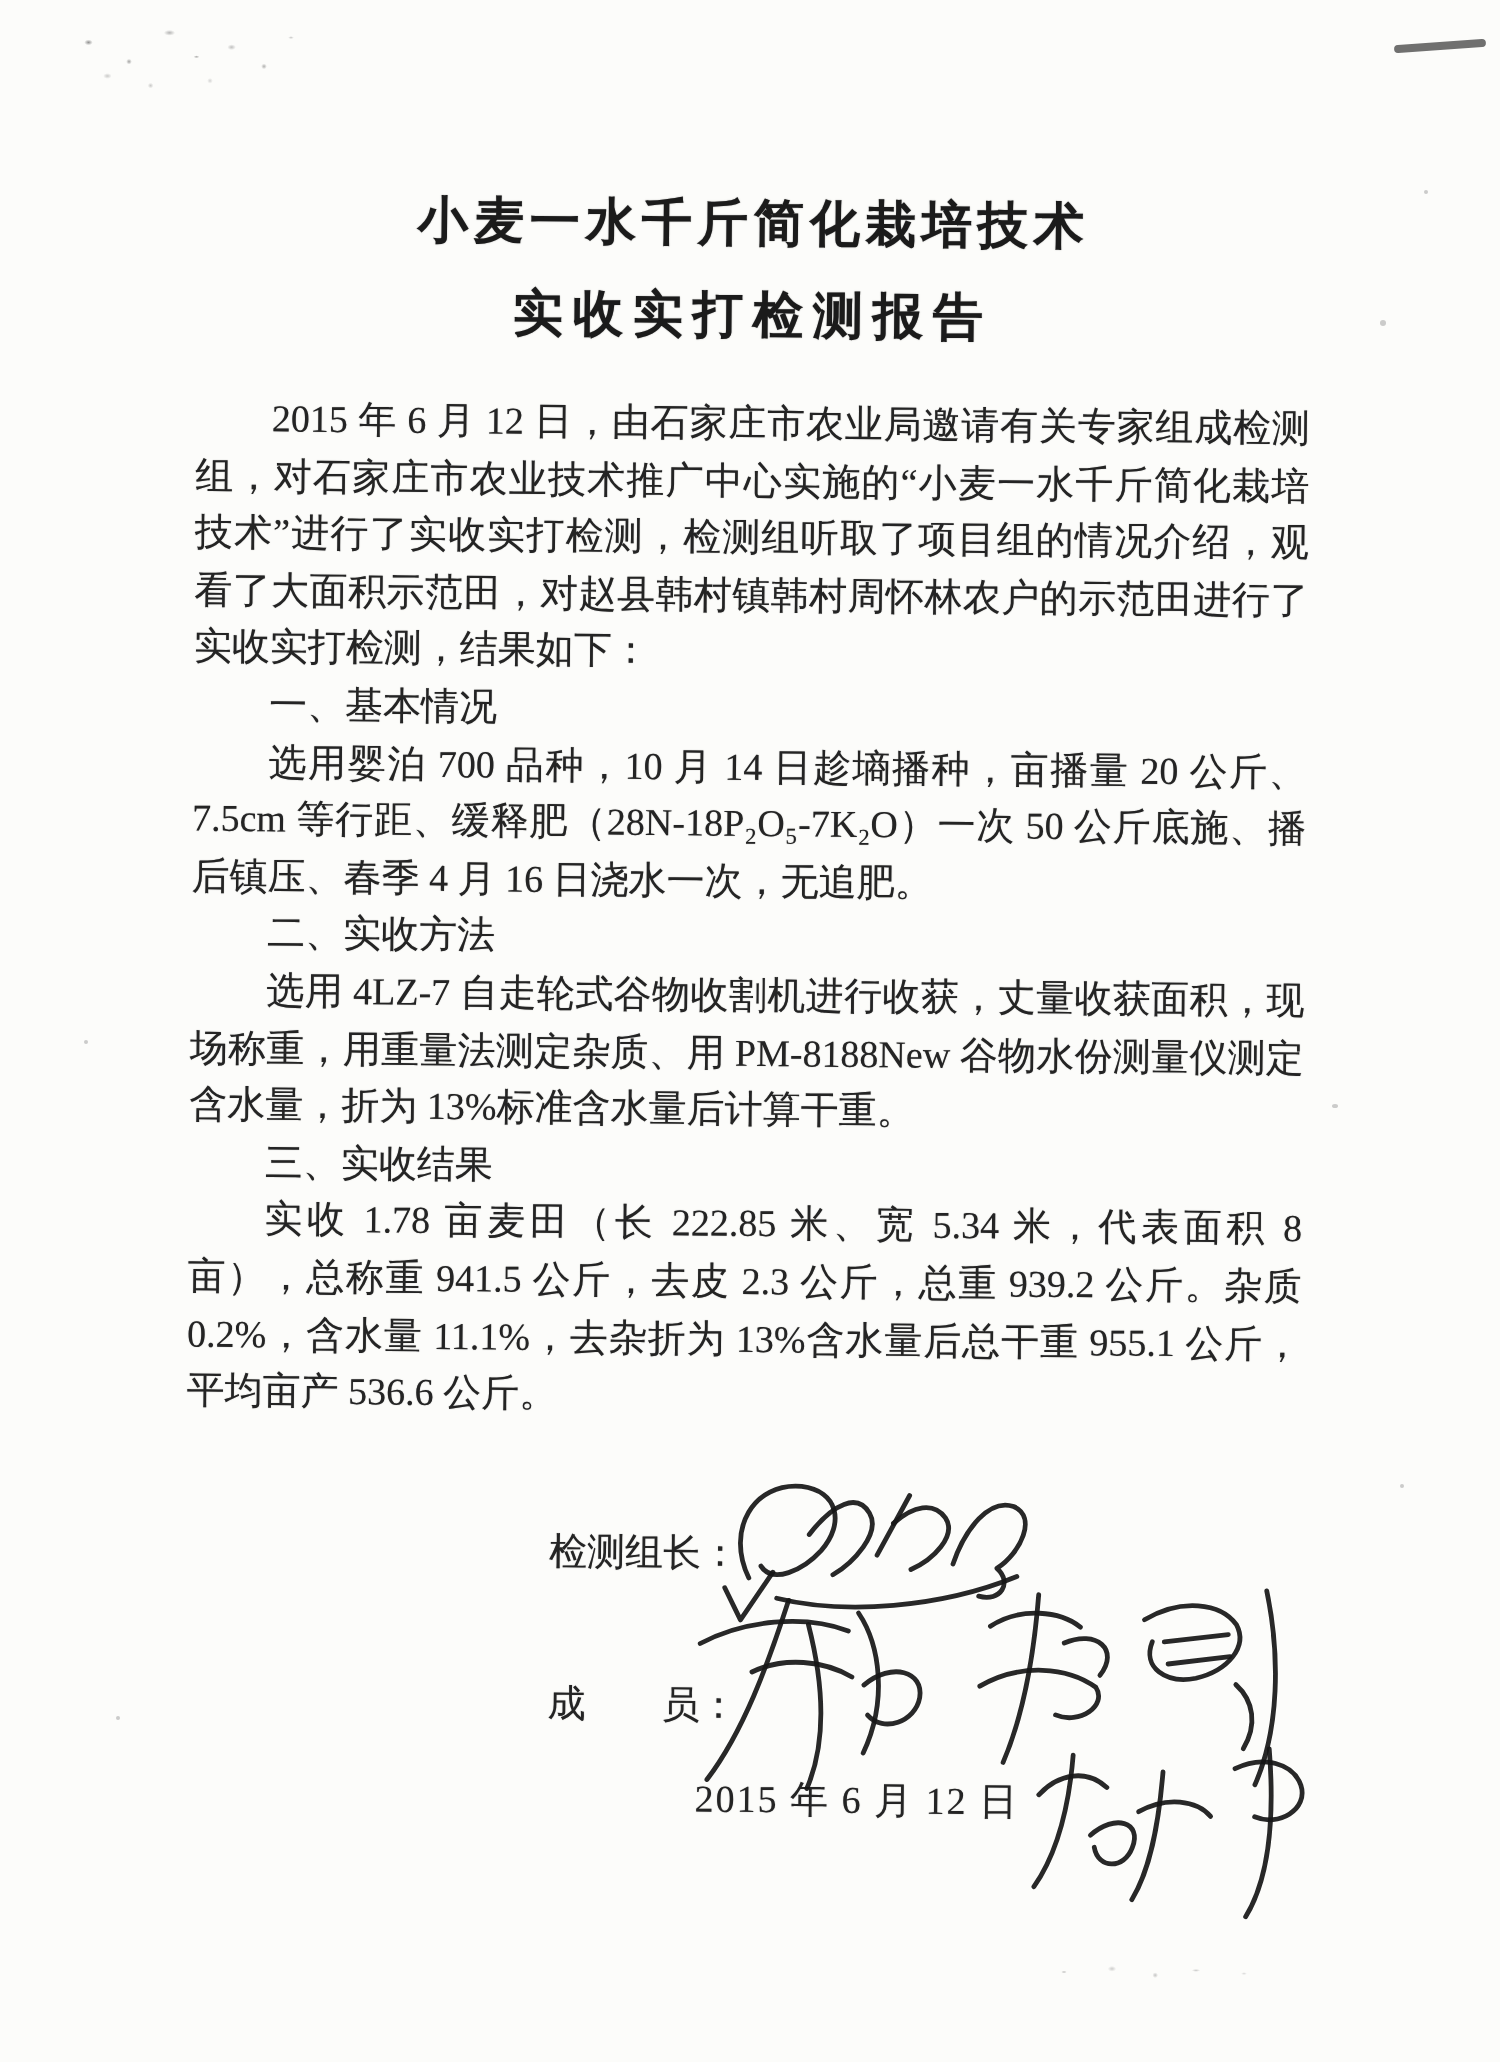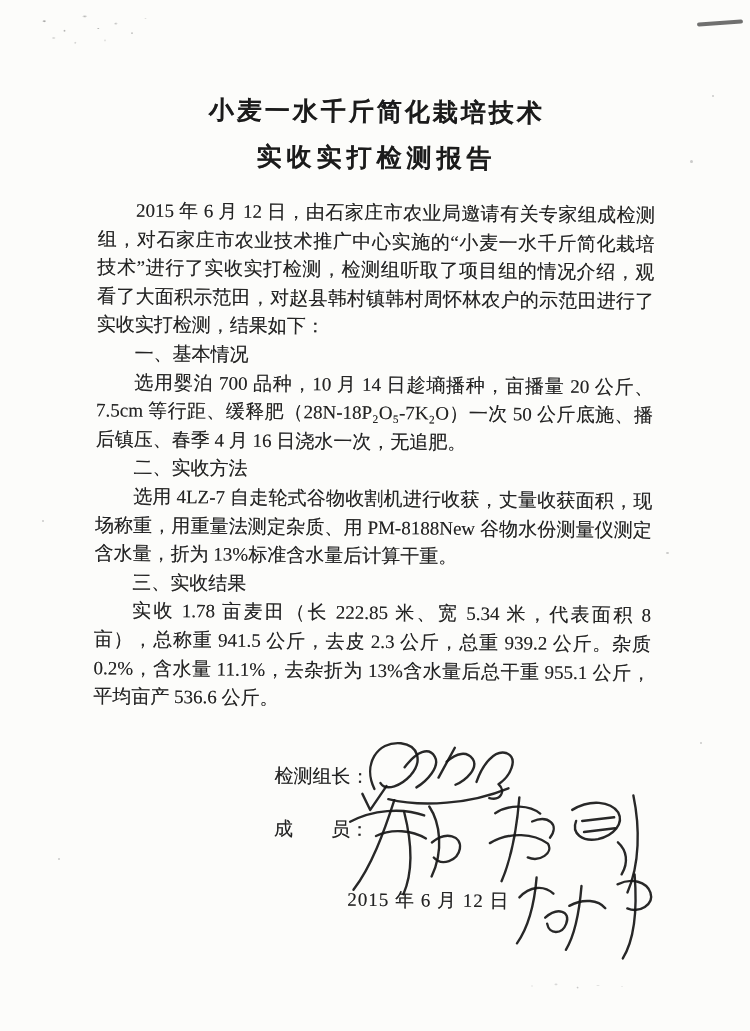--- a/index.html
+++ b/index.html
@@ -25,21 +25,21 @@
     position:absolute; left:100px; top:199px; width:557px;
     font-size:19px; line-height:28.6px; text-align:justify;
     color:#242424; text-shadow:0 0 .5px rgba(40,40,40,.5);
   }
   .bodytext p{margin:0; text-indent:2em;}
   .sig-label,.date-line{
     position:absolute; font-size:19px; color:#242424;
     text-shadow:0 0 .5px rgba(40,40,40,.5); white-space:pre;
   }
   .lbl-leader{left:282px; top:764px;}
-  .lbl-members{left:282px; top:817px;}
+  .lbl-members{left:282px; top:840px;}
   .date-line{left:356px; top:887px; letter-spacing:1px;}
   .sig{position:absolute;}
   .sig path{fill:none; stroke:#161616; stroke-width:2.4; stroke-linecap:round; stroke-linejoin:round; opacity:.92;}
   #sig-leader{left:366px; top:731px; width:178px; height:88px;}
   #sig-members{left:340px; top:780px; width:330px; height:134px;}
   #sig-member4{left:514px; top:856px; width:162px; height:102px;}
   .noise{position:absolute; pointer-events:none;}
   .smudge-topleft{
     left:24px; top:2px; width:135px; height:48px; opacity:.8;
     background:

